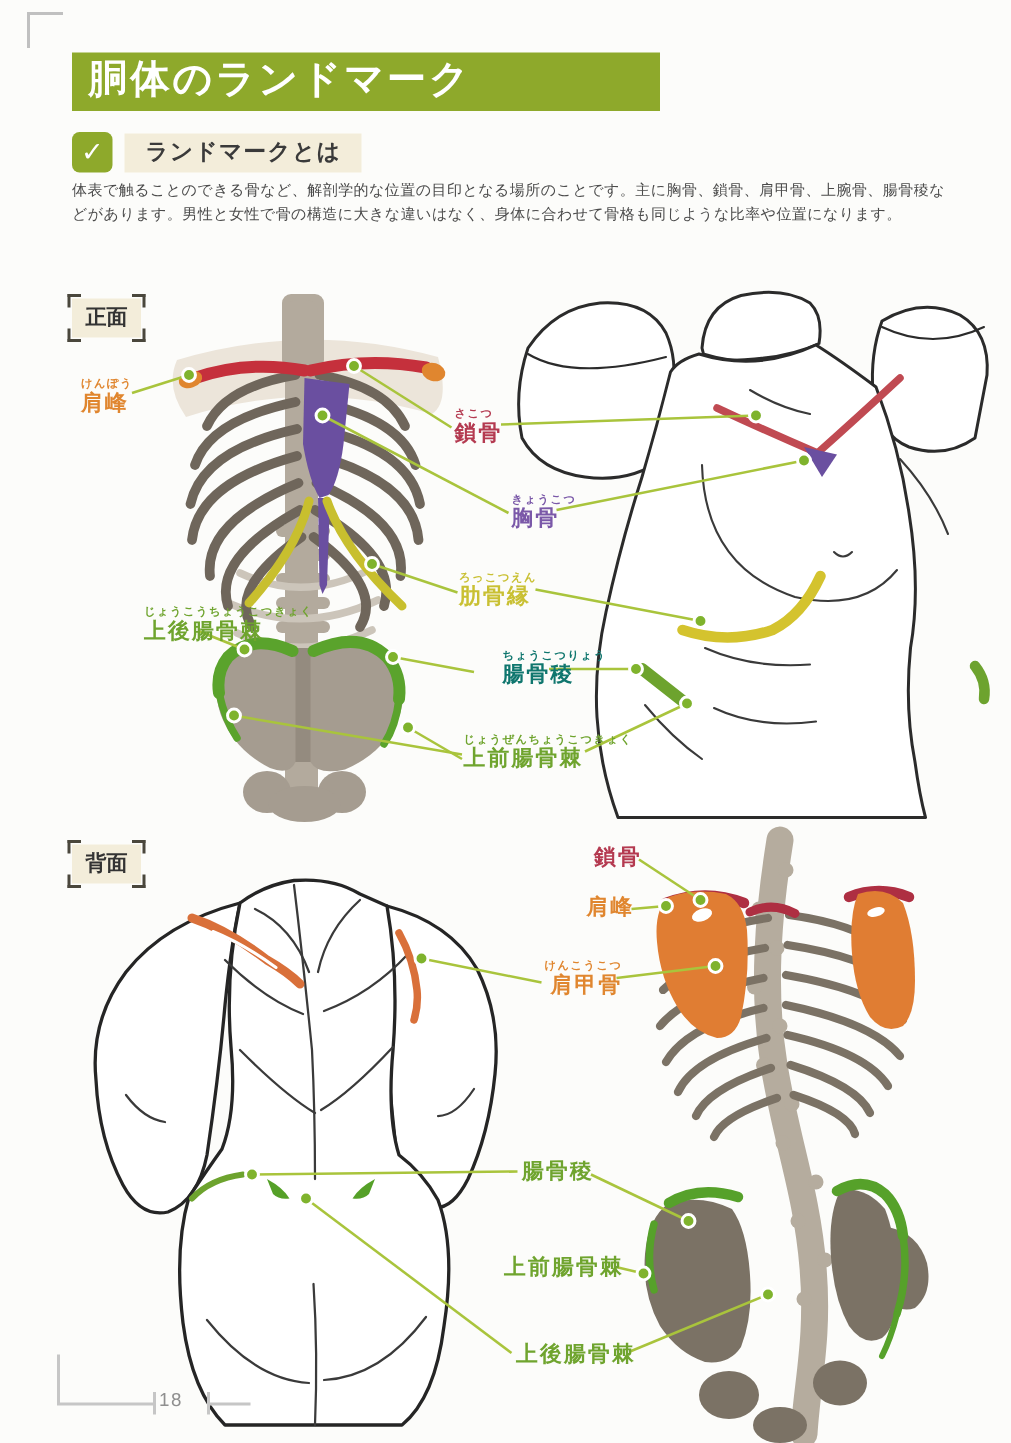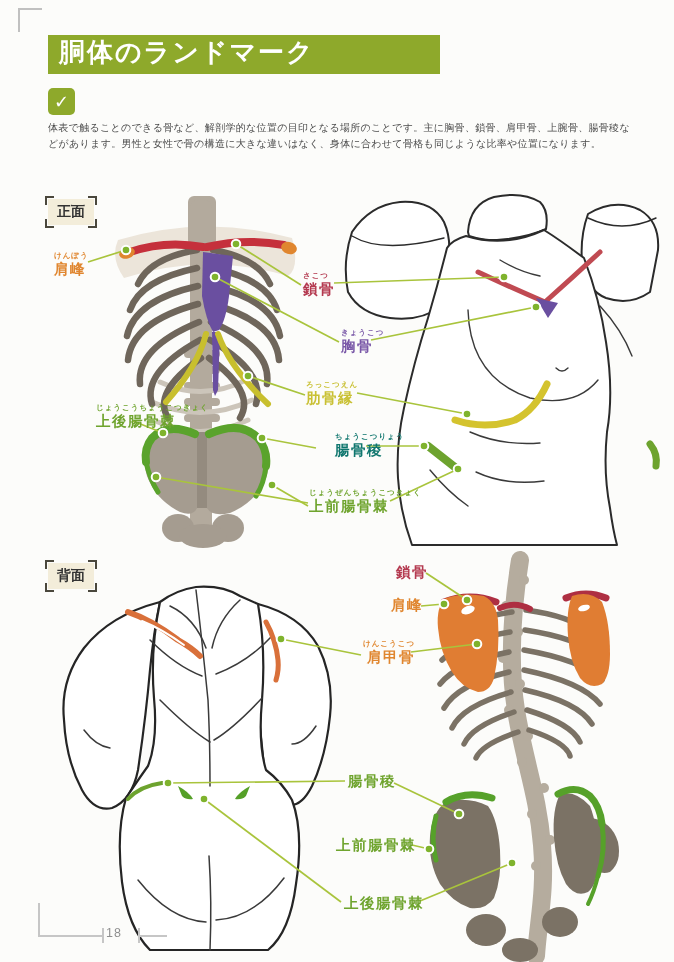--- a/index.html
+++ b/index.html
@@ -46,20 +46,21 @@
 
 <div id="page">
 
   <div class="corner-mark"></div>
 
   <div class="title-banner" style="background: rgb(142, 169, 43);">
     <span class="t">胴体のランドマーク</span>
   </div>
   <div class="check-row">
     <div class="check-box" style="background: rgb(142, 169, 43);">✓</div>
+    <div class="check-label">ランドマークとは</div>
   </div>
   <div class="intro-text">体表で触ることのできる骨など、解剖学的な位置の目印となる場所のことです。主に胸骨、鎖骨、肩甲骨、上腕骨、腸骨稜などがあります。男性と女性で骨の構造に大きな違いはなく、身体に合わせて骨格も同じような比率や位置になります。</div>
 
   <div class="sec-tag" style="left:48px;top:199px;">
     <span class="c tl"></span><span class="c tr"></span><span class="c bl"></span><span class="c br"></span>
     <span>正面</span>
   </div>
   <div class="sec-tag" style="left:48px;top:563px;">
     <span class="c tl"></span><span class="c tr"></span><span class="c bl"></span><span class="c br"></span>
     <span>背面</span>

